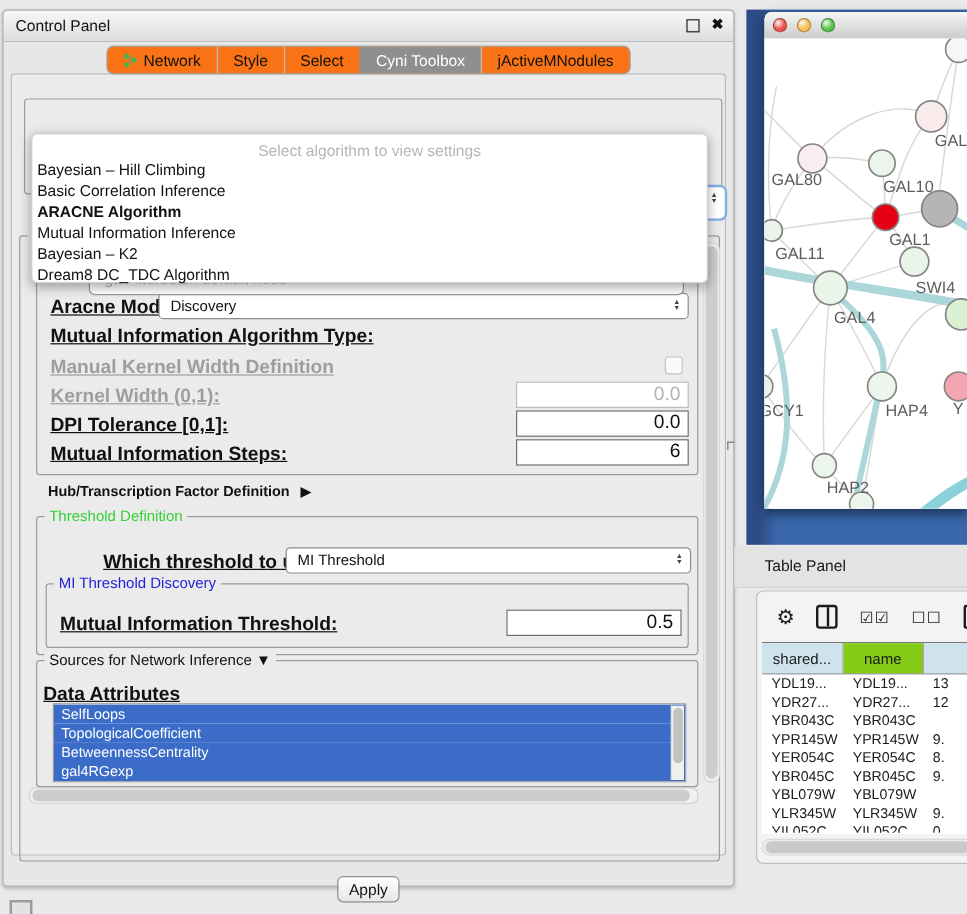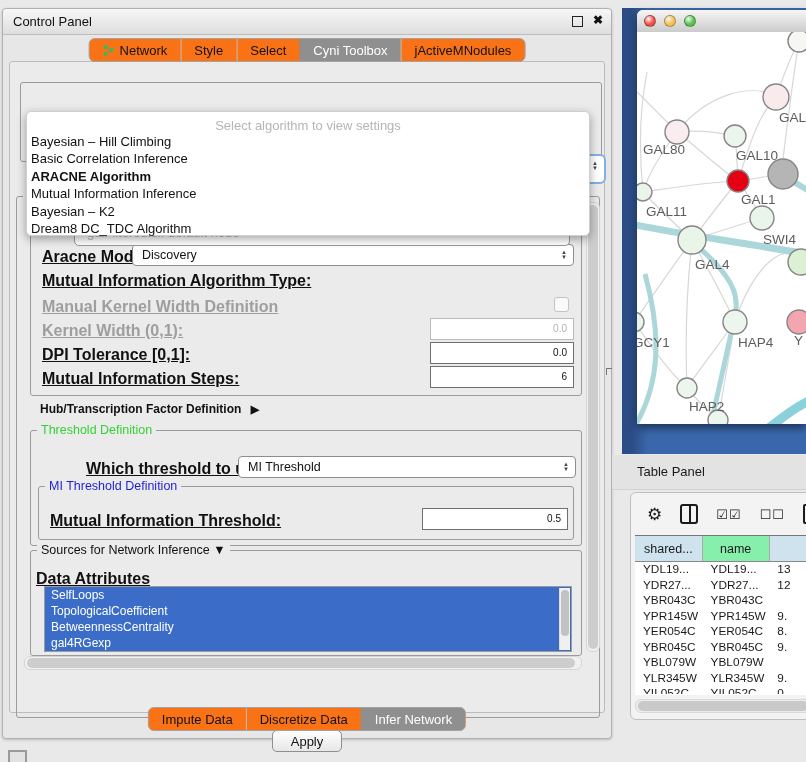--- a/index.html
+++ b/index.html
@@ -42,42 +42,42 @@
     border:2px solid #7fb1e8;border-radius:6px;z-index:5;}
   .hidden-combo2{left:64px;top:156px;width:496px;height:28px;background:#fff;border:1px solid #9a9a9a;
     border-radius:5px;z-index:5;font-size:13px;color:#b4b4b4;line-height:28px;padding-left:12px;box-sizing:border-box;}
 
   
   .combo{position:absolute;height:22px;background:#fff;border:1px solid #8d8d8d;border-radius:4px;
     font-size:12.5px;color:#111;display:flex;align-items:center;padding-left:9px;box-sizing:border-box;}
   .combo .spin{margin-left:auto;margin-right:6px;display:flex;flex-direction:column;
     font-size:6px;line-height:4.6px;color:#444;}
   .field{position:absolute;height:22px;background:#fff;border:1px solid #6f6f6f;
-    font-size:10px;color:#111;text-align:right;padding:0 6px;box-sizing:border-box;line-height:20px;}
+    font-size:16px;color:#111;text-align:right;padding:0 6px;box-sizing:border-box;line-height:20px;}
   .field.dim{border-color:#bcbcbc;color:#b3b3b3;}
   .lab{position:absolute;font-size:16px;font-weight:bold;color:#111;white-space:nowrap;text-decoration:underline;}
   .lab.dim{color:#9e9e9e;}
   .chk{position:absolute;width:13px;height:13px;border:1px solid #c3c3c3;border-radius:3px;background:#fafafa;}
 
   .legend.blue{color:#1f1fd8;}
   .legend.green{color:#35d035;}
 
   
   .attr-list{position:absolute;background:#fff;border:1px solid #9b9b9b;overflow:hidden;}
   .attr-item{height:16px;line-height:16px;background:#3a6cc8;color:#fff;font-size:12px;padding-left:6px;}
   .list-vsb{position:absolute;right:1px;top:1px;width:10px;bottom:1px;background:#f0f0f0;border-left:1px solid #ddd;}
   .list-vsb .thumb{position:absolute;left:1px;right:1px;top:2px;height:46px;background:#c2c2c2;border-radius:5px;}
 
   
   .vsb{position:absolute;width:12px;background:#f1f1f1;border:1px solid #d5d5d5;border-radius:6px;}
   .vsb .thumb{position:absolute;left:1px;right:1px;top:2px;bottom:2px;background:#cdcdcd;border-radius:6px;}
   .hsb{position:absolute;height:12px;background:#f1f1f1;border:1px solid #d5d5d5;border-radius:6px;}
   .hsb .thumb{position:absolute;top:1px;bottom:1px;left:2px;right:6px;background:#cdcdcd;border-radius:6px;}
 
-  .apply-btn{position:absolute;left:50%;transform:translateX(-50%);top:668px;width:70px;height:22px;
+  .apply-btn{position:absolute;left:50%;transform:translateX(-50%);top:668px;width:52px;height:22px;
     background:linear-gradient(#fefefe,#e7e7e7);border:1px solid #8e8e8e;border-radius:5px;
     font-size:13px;color:#111;font-family:"Liberation Sans",sans-serif;}
 
   .hub-row{position:absolute;font-size:12px;font-weight:bold;color:#111;}
   .hub-row .tri{font-size:11px;margin-left:6px;}
 
   
   .net-desktop{left:622px;top:8px;width:184px;height:446px;
     background:linear-gradient(to right,#2c4c85 0px,#2c4c85 10px,#3a67ac 26px,#3a67ac 100%);}
   .net-window{left:637px;top:10px;width:169px;height:414px;border-radius:6px 0 0 6px;
@@ -94,21 +94,21 @@
   .tp-toolbar{position:absolute;left:0;top:0;right:0;height:42px;display:flex;align-items:center;gap:18px;padding-left:16px;}
   .gear{font-size:17px;color:#1a1a1a;}
   .colicon{width:18px;height:16px;border:2px solid #1a1a1a;border-radius:3px;position:relative;}
   .colicon:before{content:"";position:absolute;left:50%;top:0;bottom:0;width:2px;background:#1a1a1a;}
   .chkpair{font-size:13px;color:#1a1a1a;letter-spacing:1px;}
   .newtab-icon{width:18px;height:16px;border:2px solid #1a1a1a;border-radius:2px;position:relative;}
   .newtab-icon:before{content:"";position:absolute;right:-2px;top:-2px;width:6px;height:5px;background:#f3f3f3;border-left:2px solid #1a1a1a;border-bottom:2px solid #1a1a1a;}
   .tp-table{position:absolute;left:4px;top:42px;right:0;bottom:24px;overflow:hidden;background:#fff;}
   .tp-head{display:flex;border-top:1px solid #777;border-bottom:1px solid #888;height:25px;}
   .tp-head .hc{box-sizing:border-box;border-right:1px solid #a9a9a9;font-size:12.5px;color:#1a1a1a;
-    display:flex;align-items:center;justify-content:center;background:#86efac;}
+    display:flex;align-items:center;justify-content:center;background:#84cc16;}
   .tp-head .hc.hl{background:#cfe3ee;}
   .tp-row{display:flex;height:15.5px;}
   .tp-row .c{box-sizing:border-box;font-size:11.8px;color:#1a1a1a;padding-left:8px;white-space:nowrap;overflow:hidden;line-height:15.5px;}
   .tp-hsb{position:absolute;left:4px;right:4px;bottom:6px;height:12px;background:#ececec;border:1px solid #d8d8d8;border-radius:6px;}
   .tp-hsb .thumb{position:absolute;left:2px;right:8px;top:1px;bottom:1px;background:#c9c9c9;border-radius:6px;}
 
   .dock-icon{left:8px;top:750px;width:15px;height:12px;border:2px solid #9a9a9a;background:#e2e2e2;}
   .cursor-artifact{left:606px;top:368px;width:5px;height:6px;border-left:1px solid #777;border-top:1px solid #777;}
   svg text{font-family:"Liberation Sans",sans-serif;}
 </style>
@@ -214,21 +214,21 @@
     </div>
     <span class="lab" style="left:76px;top:398px;">Which threshold to use:</span>
     <div class="combo" style="left:228px;top:394px;width:338px;">
       <span>MI Threshold</span>
       <span class="spin">
           <span>▲</span>
           <span>▼</span>
         </span>
     </div>
     <div class="gbox" style="left:28px;top:424px;width:534px;height:52px;">
-      <span class="legend blue">MI Threshold Definition</span>
+      <span class="legend blue">MI Threshold Discovery</span>
     </div>
     <span class="lab" style="left:40px;top:450px;">Mutual Information Threshold:</span>
     <div class="field" style="left:412px;top:446px;width:146px;">0.5</div>
 
     <div class="gbox" style="left:20px;top:488px;width:550px;height:104px;">
       <span class="legend"><span>Sources for Network Inference</span> <span>▼</span></span>
     </div>
     <span class="lab" style="left:26px;top:508px;">Data Attributes</span>
     <div class="attr-list" style="left:34px;top:524px;width:526px;height:64px;" id="attrList">
 
@@ -237,31 +237,20 @@
         <div class="attr-item">BetweennessCentrality</div>
         <div class="attr-item">gal4RGexp</div>
         <div class="list-vsb">
           <div class="thumb"></div>
         </div>
       </div>
 
     <button class="apply-btn">Apply</button>
   </div>
 
-  <div class="tab-row" id="bottomTabs" style="top:698px;">
-      <div class="seg">
-        <span>Impute Data</span>
-      </div>
-      <div class="seg">
-        <span>Discretize Data</span>
-      </div>
-      <div class="seg sel">
-        <span>Infer Network</span>
-      </div>
-    </div>
 </div>
 
 <div class="abs net-desktop"></div>
 
 <div class="abs net-window">
   <div class="net-titlebar">
     <span class="tl" id="tlRed" style="left: 7px; background: radial-gradient(circle at 35% 30%, rgba(255, 255, 255, 0.667), rgb(238, 80, 72) 55%); border: 1px solid rgba(0, 0, 0, 0.3);"></span>
     <span class="tl" id="tlYellow" style="left: 27px; background: radial-gradient(circle at 35% 30%, rgba(255, 255, 255, 0.667), rgb(246, 191, 79) 55%); border: 1px solid rgba(0, 0, 0, 0.3);"></span>
     <span class="tl" id="tlGreen" style="left: 47px; background: radial-gradient(circle at 35% 30%, rgba(255, 255, 255, 0.667), rgb(87, 196, 74) 55%); border: 1px solid rgba(0, 0, 0, 0.3);"></span>
   </div>

